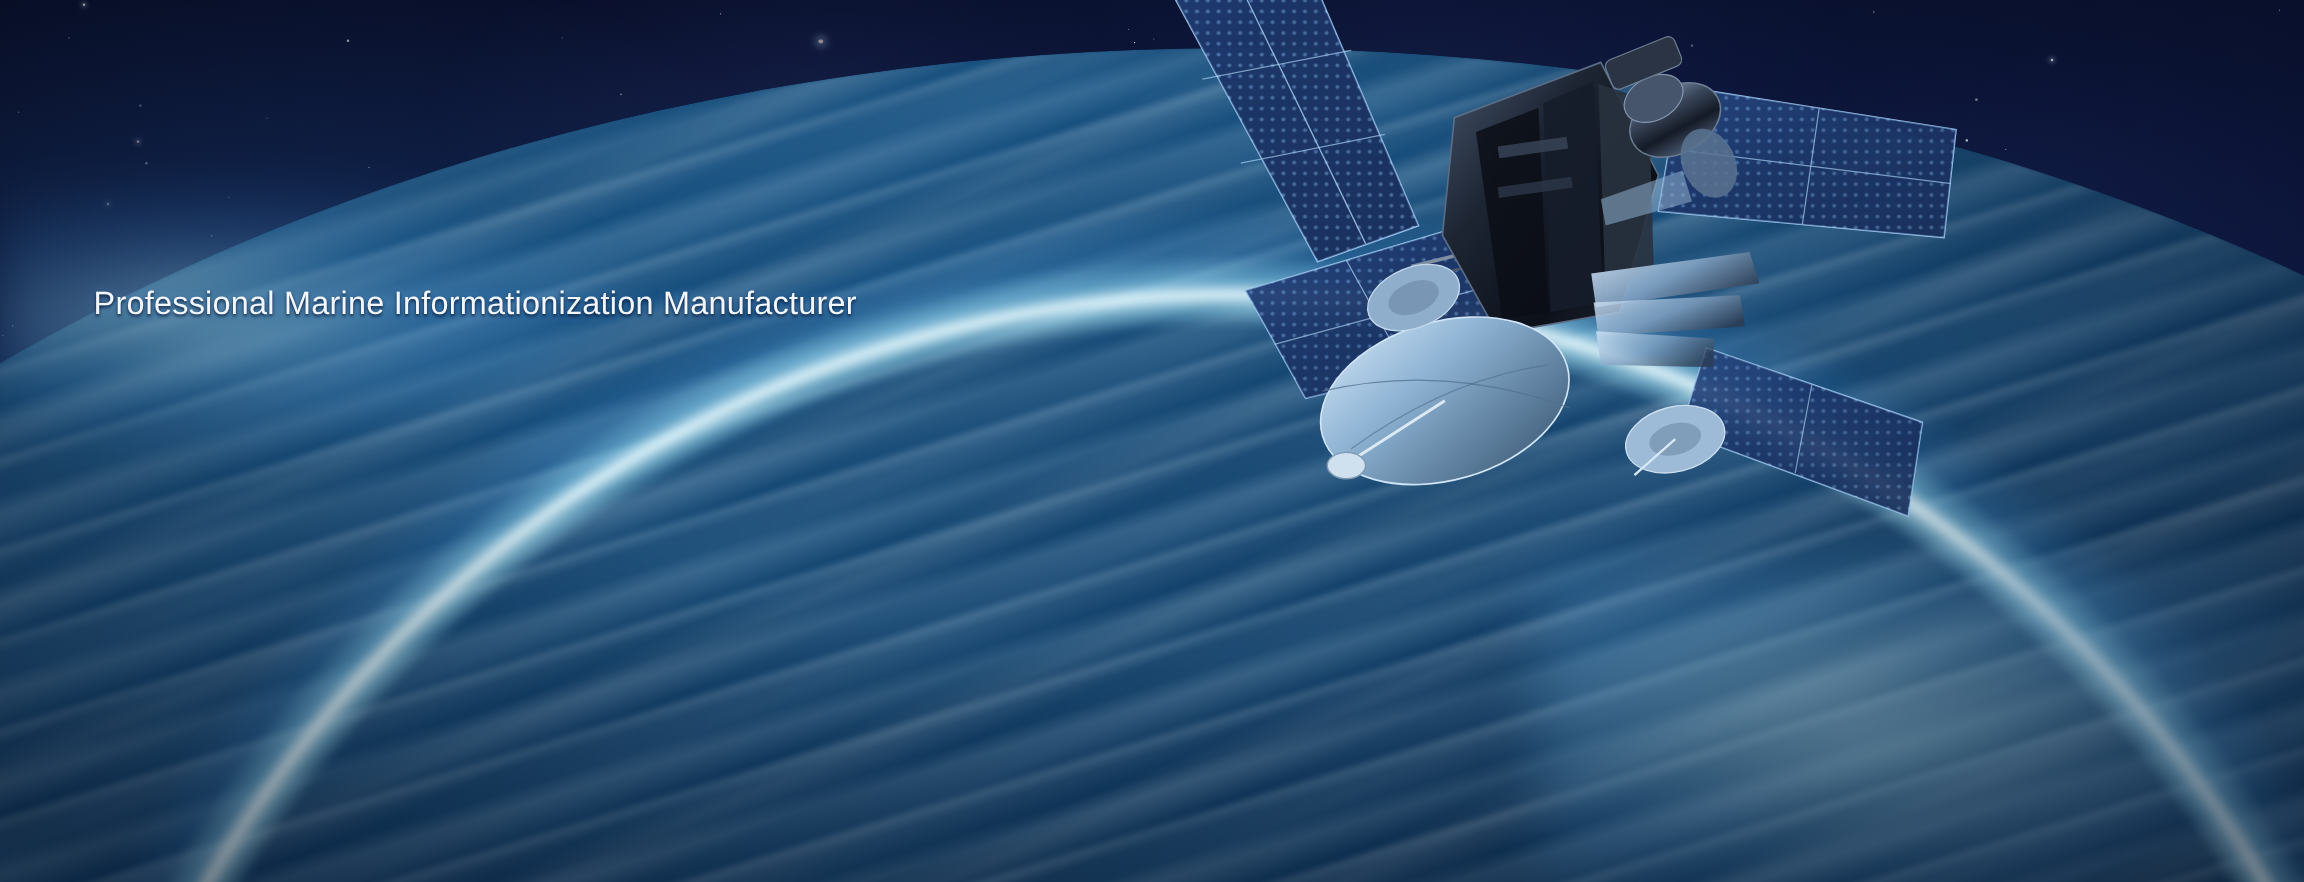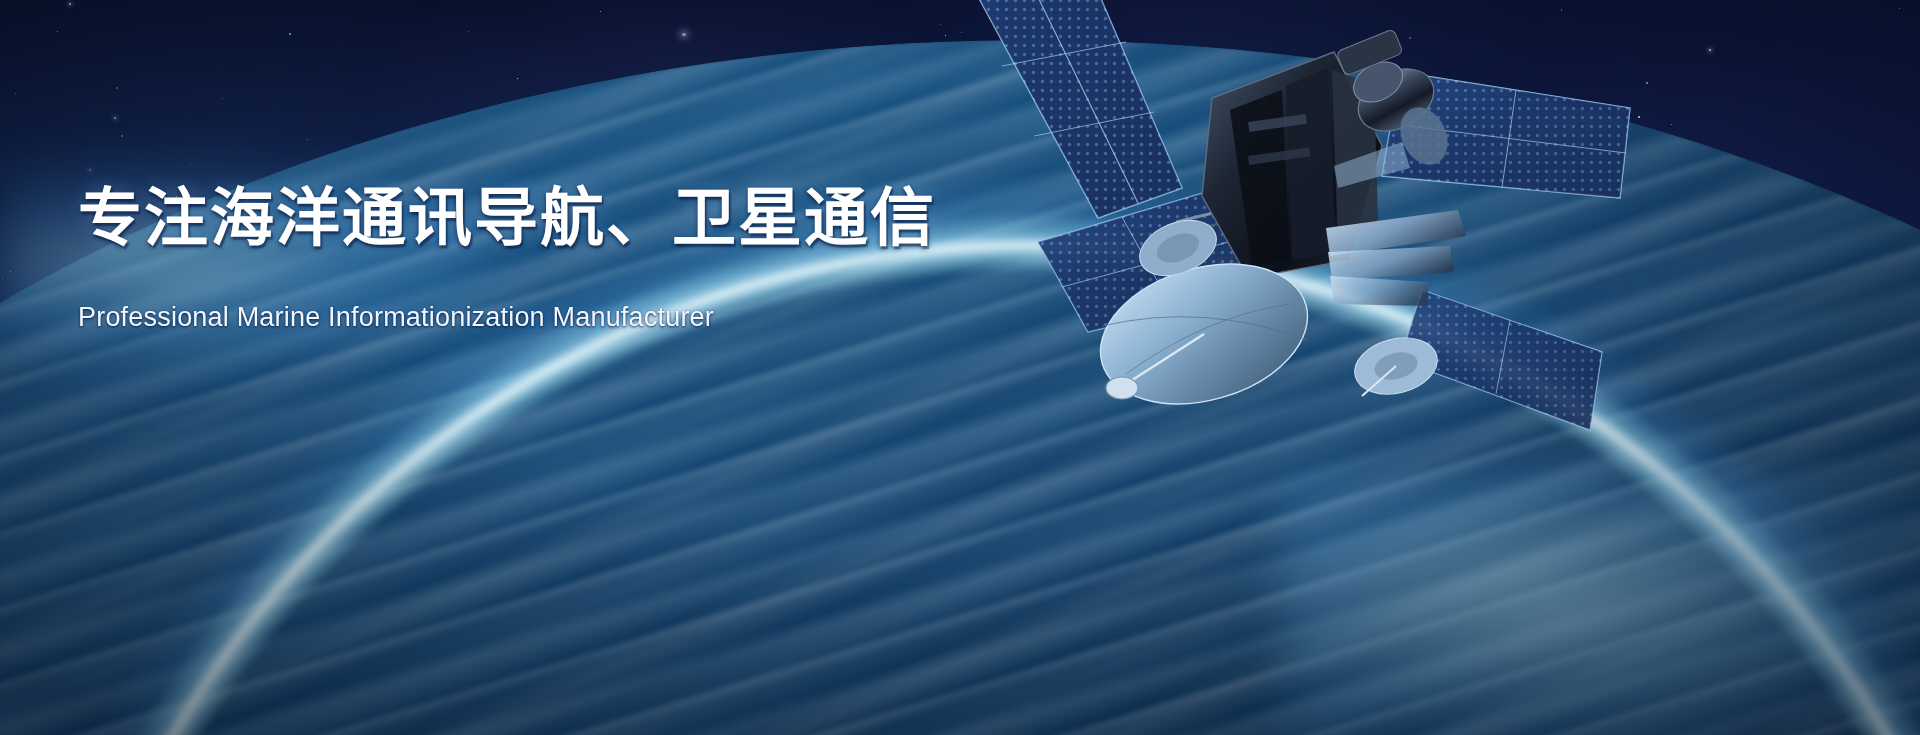--- a/index.html
+++ b/index.html
@@ -540,21 +540,20 @@
         <ellipse cx="466" cy="406" rx="42" ry="27" fill="#9dbad6" stroke="#cadef0" stroke-width="1.1" transform="rotate(-14 466 406)"></ellipse>
         <ellipse cx="466" cy="406" rx="22" ry="13" fill="#7492ad" opacity=".7" transform="rotate(-14 466 406)"></ellipse>
         <line x1="466" y1="406" x2="432" y2="436" stroke="#d8e8f6" stroke-width="2"></line>
       </g>
     </svg>
   </div>
 
   <div class="copy">
 
     <div class="copy-block-1">
-      <div class="headline">专注海洋通讯导航、卫星通信</div>
     </div>
 
     <div class="copy-block-2">
       <div class="subhead">Professional Marine Informationization Manufacturer</div>
     </div>
 
   </div>
 
 </div>
 

